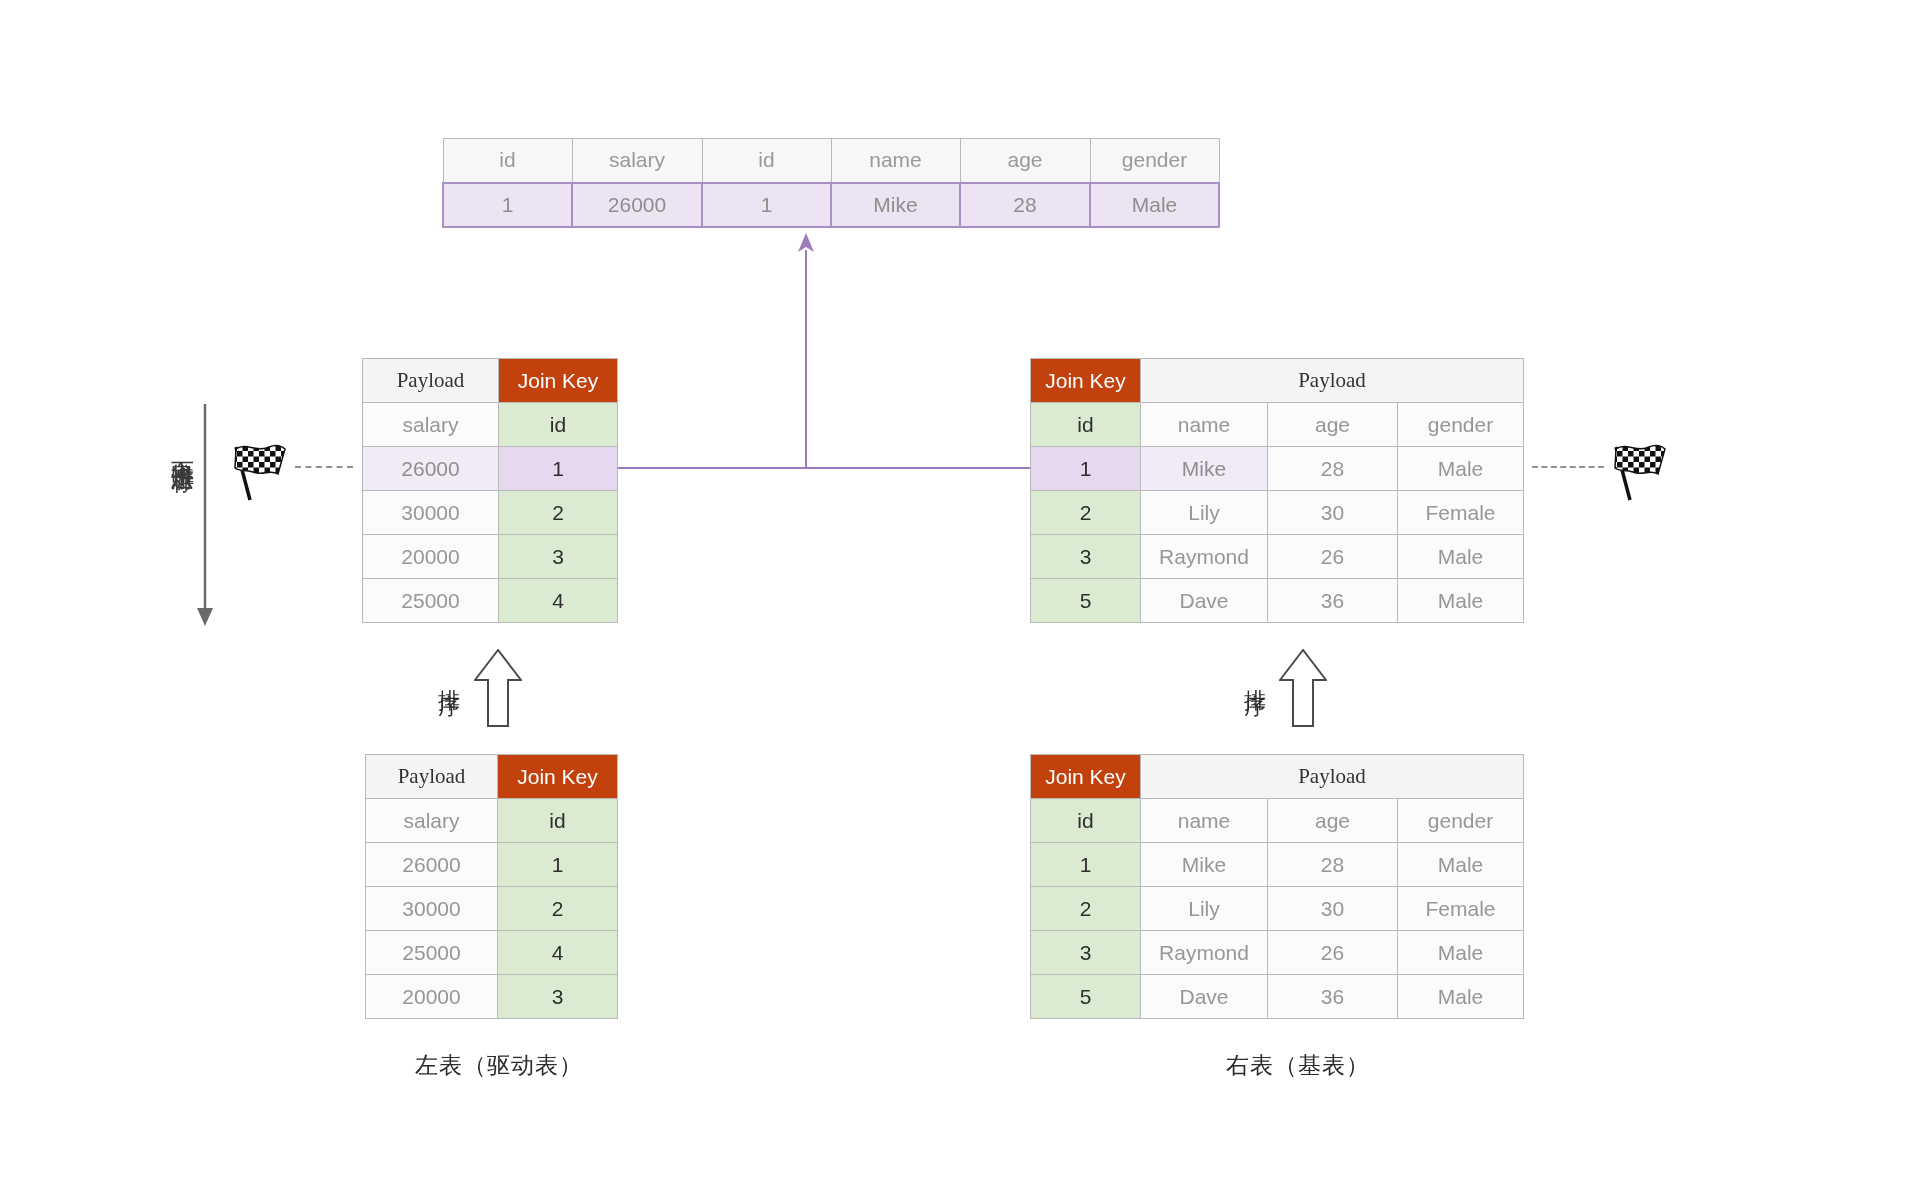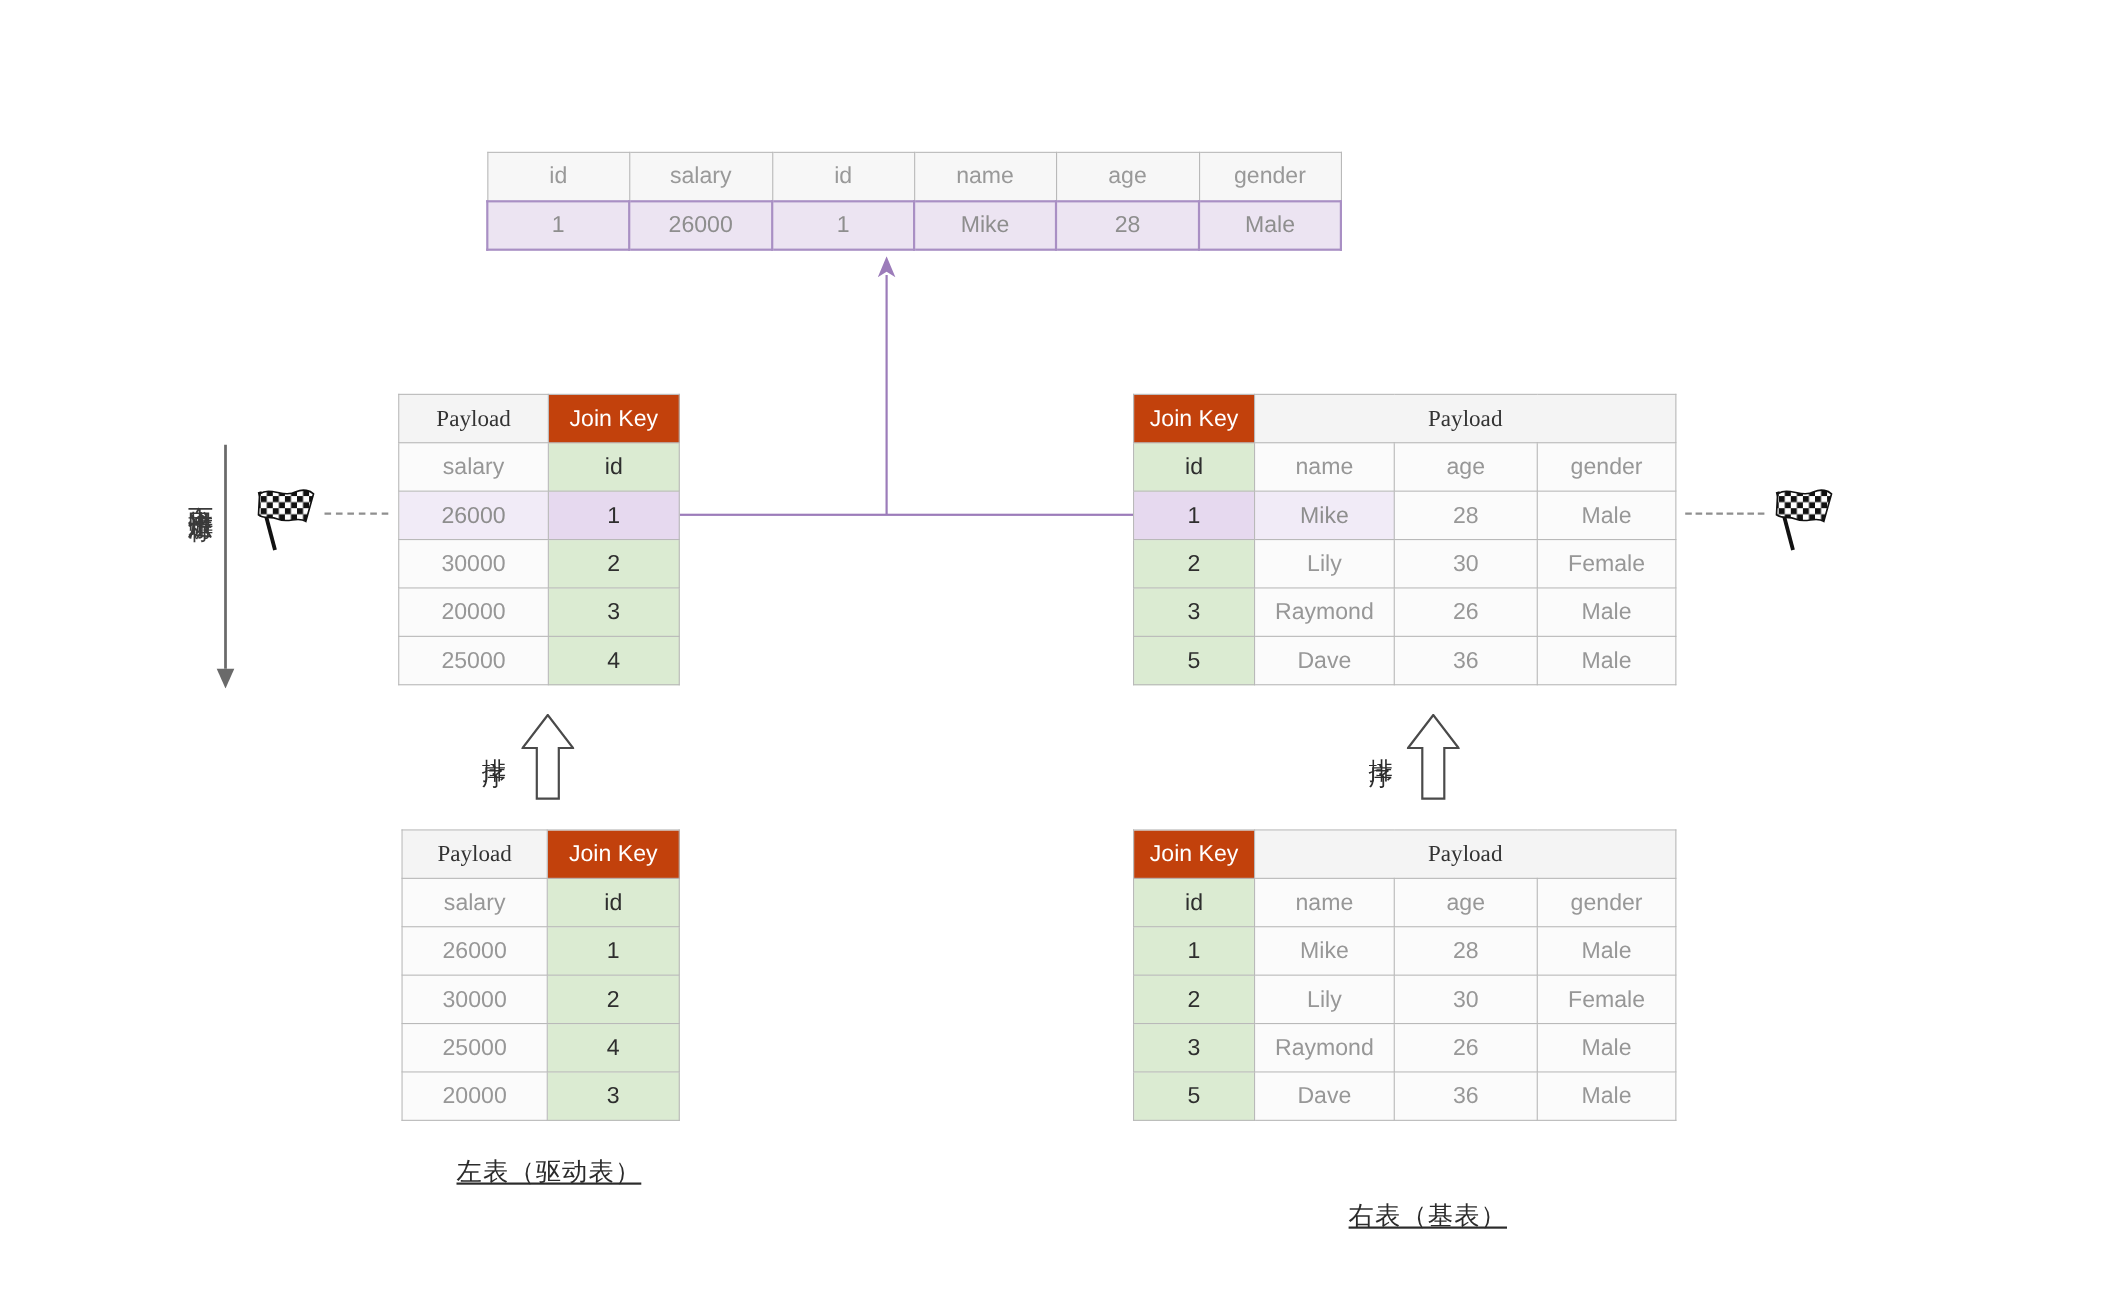--- a/index.html
+++ b/index.html
@@ -26,21 +26,21 @@
   
   .hline { position:absolute; height:2px; background:#9c7cba; }
   .vline { position:absolute; width:2px;  background:#9c7cba; }
   .dashline { position:absolute; height:0; border-top:2px dashed #8f8f8f; }
 
   
   .vtext { position:absolute; writing-mode:vertical-rl; text-orientation:upright;
            color:#3a3a3a; font-size:23px; letter-spacing:2px; }
   .sort-label { font-size:22px; color:#2c2c2c; letter-spacing:4px; }
   .caption { position:absolute; width:280px; text-align:center;
-             font-size:23px; color:#2b2b2b; letter-spacing:1px;text-decoration:underline; }
+             font-size:23px; color:#2b2b2b; letter-spacing:1px; }
 
   .icon { position:absolute; }
 
   
   .logo { position:absolute; left:1706px; top:1107px; display:flex; align-items:center; }
   .logo-text { margin-left:12px; font-size:30px; color:#0f172a; letter-spacing:3px; }
 </style>
 </head>
 <body>
 
@@ -279,21 +279,21 @@
     <tr>
       <td class="lg">5</td>
       <td class="white">Dave</td>
       <td class="white">36</td>
       <td class="white">Male</td>
     </tr>
   </tbody>
     </table>
 
   <div class="caption" style="left:359px; top:1050px;">左表（驱动表）</div>
-  <div class="caption" style="left:1158px; top:1050px;margin-top:40px;">右表（基表）</div>
+  <div class="caption" style="left:1158px; top:1050px;">右表（基表）</div>
 
   <div class="logo">
     <svg width="46" height="52" viewBox="0 0 46 52">
       <defs>
         <linearGradient id="og" x1="0" y1="0" x2="1" y2="1">
           <stop offset="0" stop-color="#f09a4e"></stop>
           <stop offset="1" stop-color="#d96325"></stop>
         </linearGradient>
       </defs>
       <circle cx="22" cy="21" r="16" fill="none" stroke="url(#og)" stroke-width="7"></circle>

